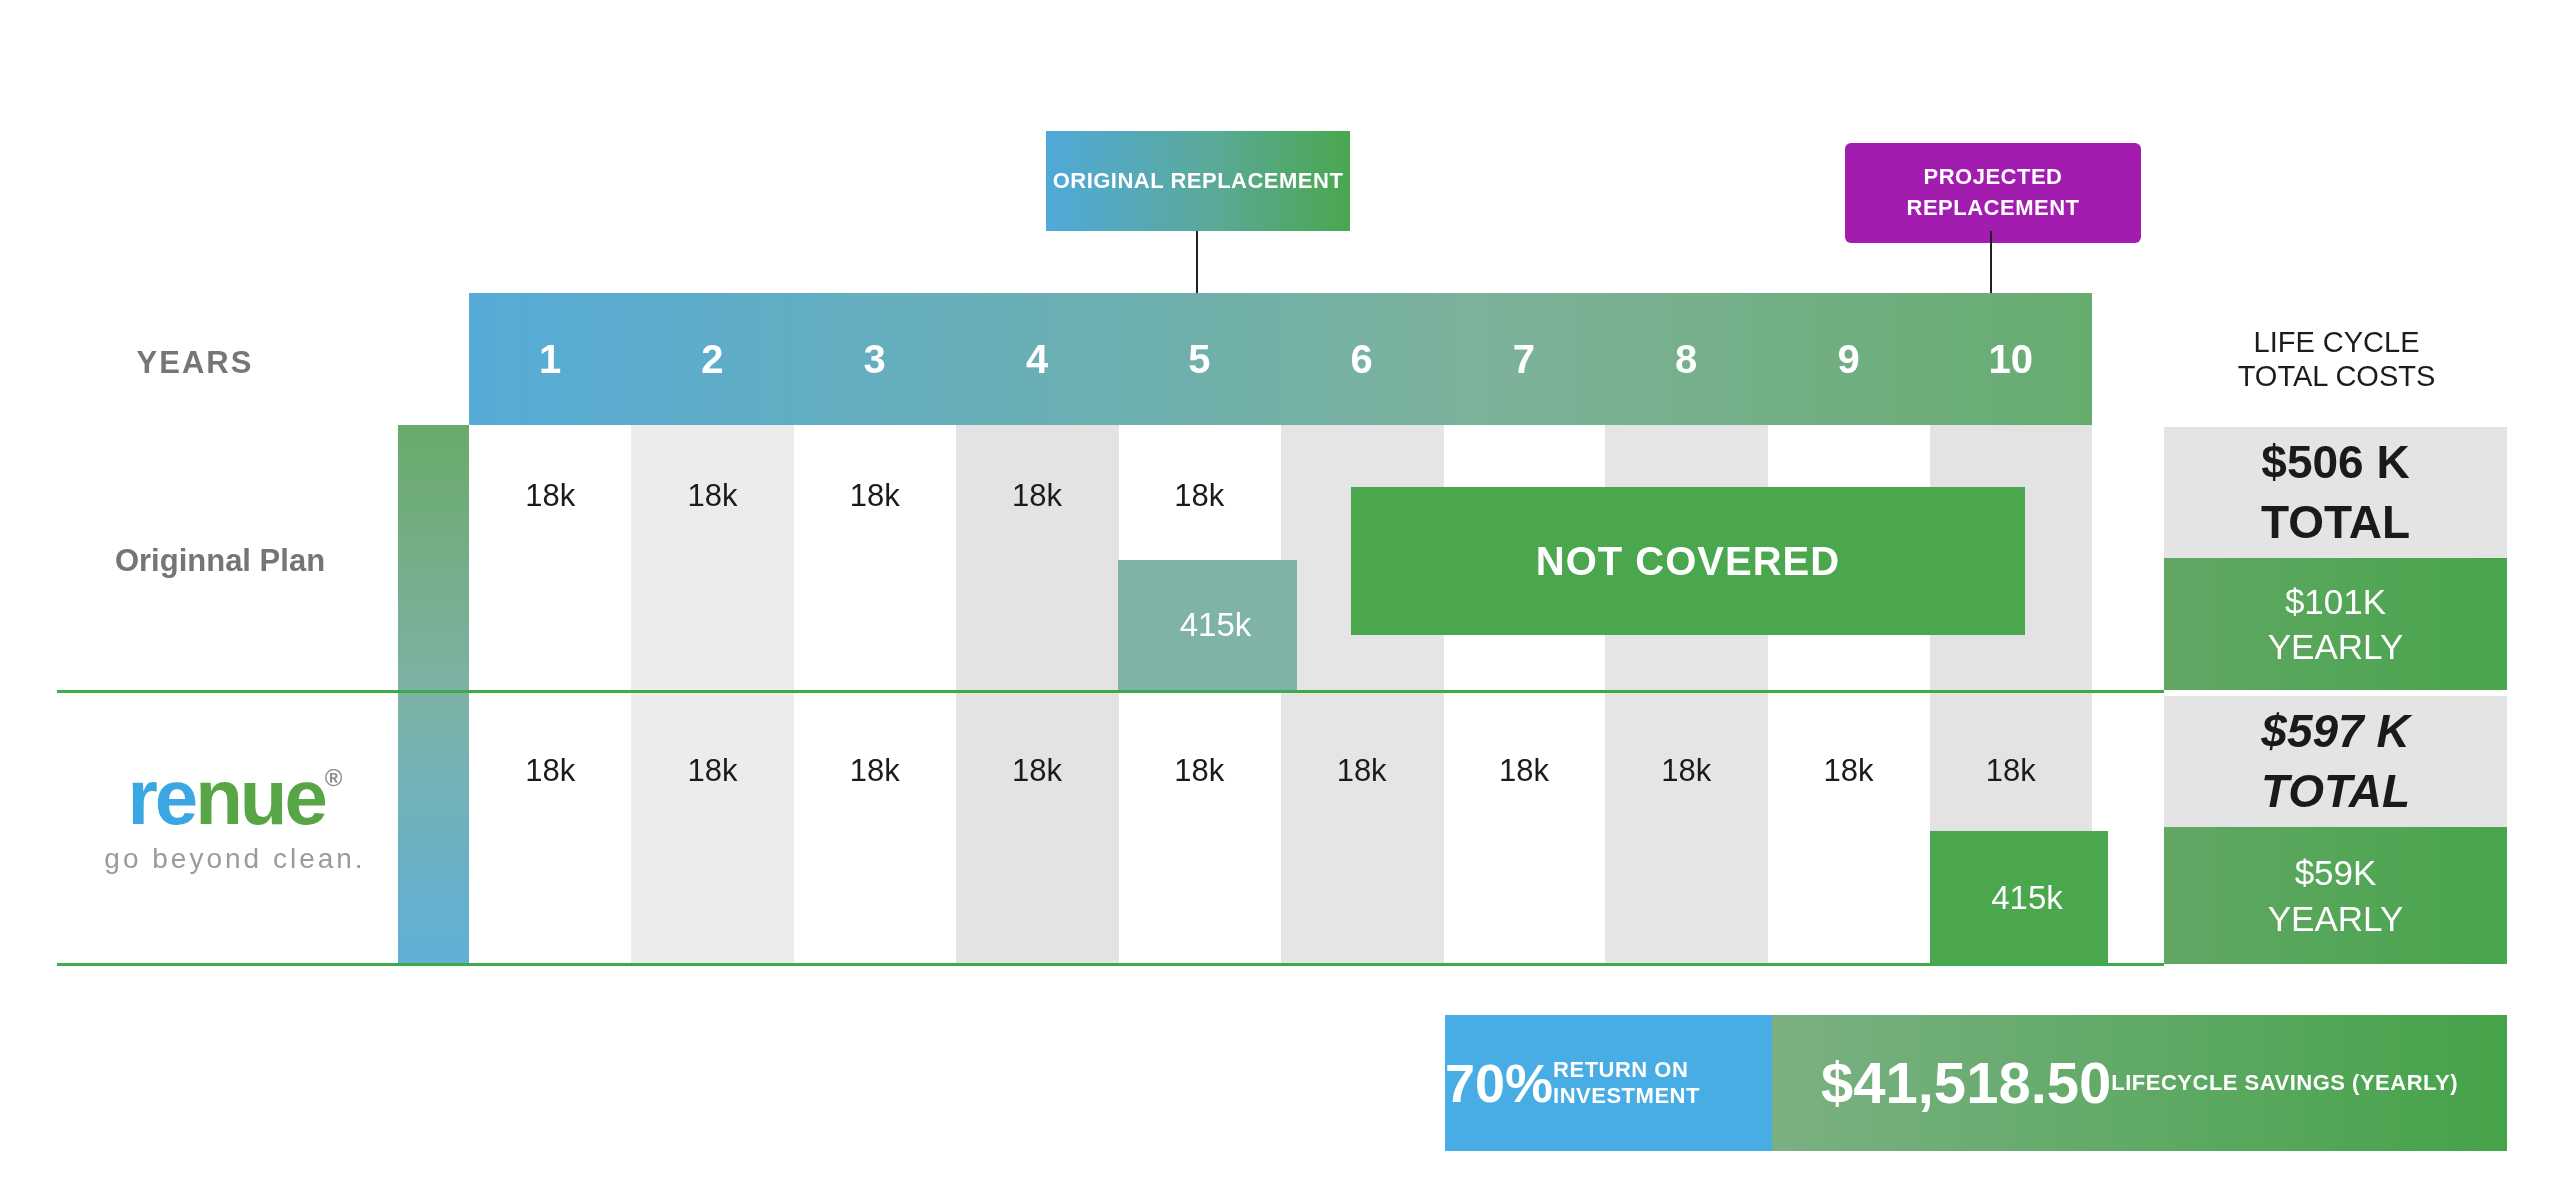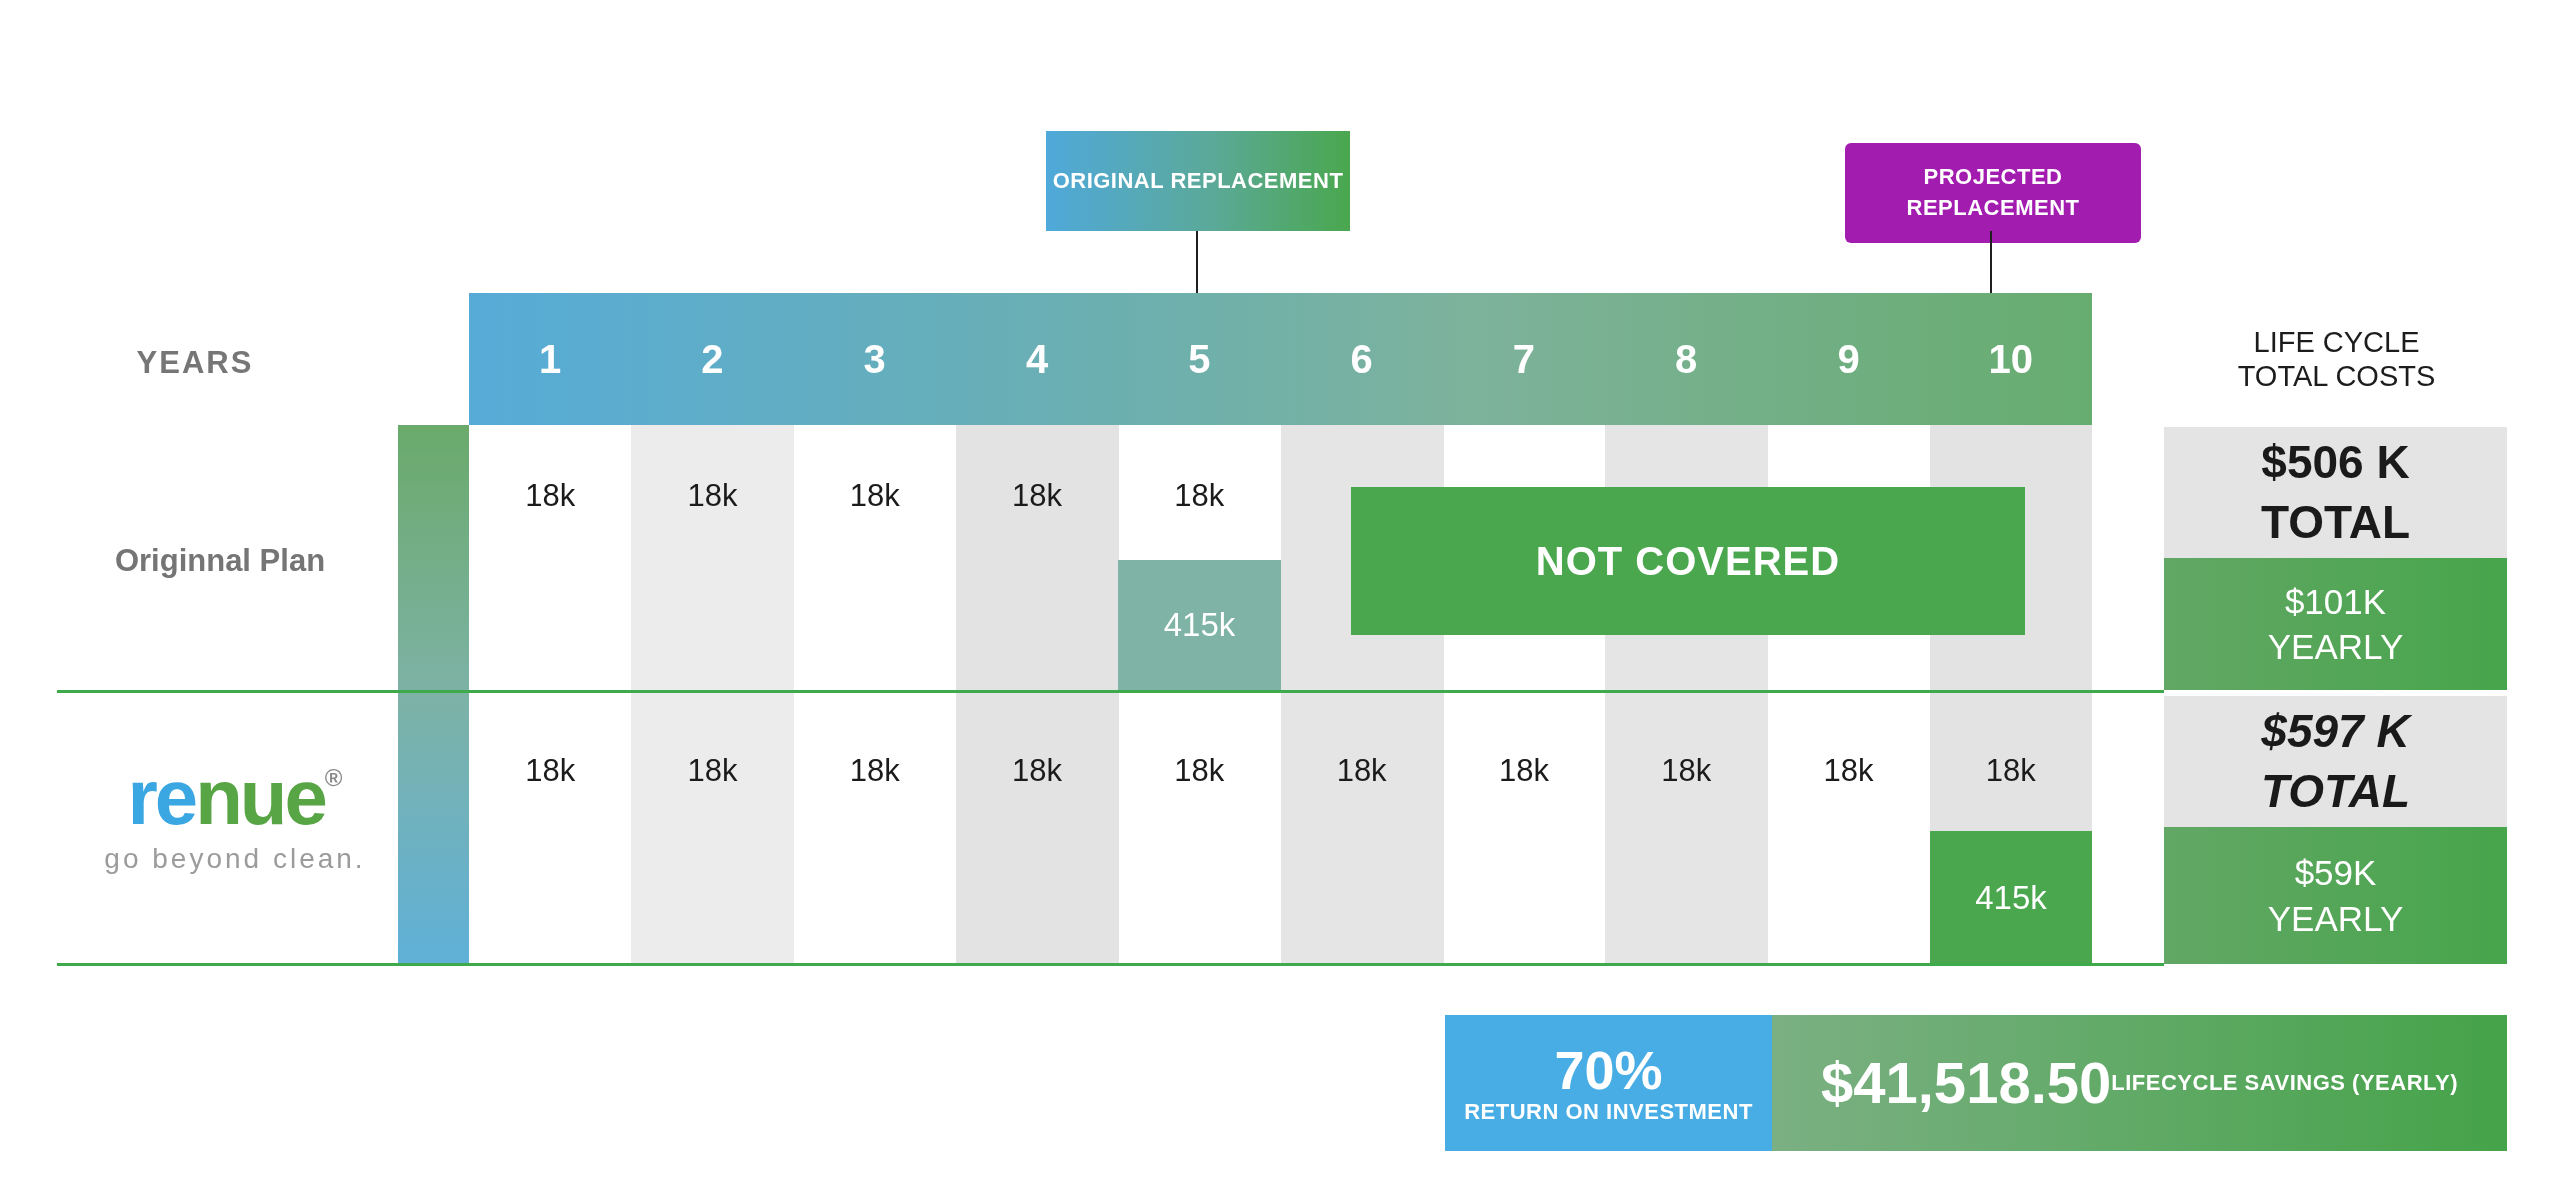--- a/index.html
+++ b/index.html
@@ -38,21 +38,21 @@
   .col-shade.c6  { left:1281px; background:#e5e5e5; }
   .col-shade.c8  { left:1605px; background:#e5e5e5; }
   .col-shade.c10 { left:1930px; width:162px; background:#e3e3e3; }
 
   .values-row { position:absolute; left:469px; width:1623px; display:flex; }
   .values-row.r1 { top:443px; }
   .values-row.r2 { top:718px; }
   .value-cell { flex:1; text-align:center; font-size:31px; color:#1b1b1b; }
 
   .replacement-cell { position:absolute; display:flex; align-items:center; justify-content:center;
-    color:#ffffff; font-size:33px; }
+    color:#ffffff; font-size:33px;padding-left:16px; }
   .replacement-r1 { left:1118px; top:525px; width:163px; height:130px; background:#7eb3a6; }
   .replacement-r2 { left:1930px; top:796px; width:162px; height:133px; background:#4aa74e; }
 
   .not-covered { position:absolute; left:1351px; top:452px; width:674px; height:148px;
     background:#4aa74e; display:flex; align-items:center; justify-content:center;
     color:#ffffff; font-weight:bold; font-size:40px; letter-spacing:1px; }
 
   .separator { position:absolute; left:57px; width:2107px; height:3px; background:#3faa4b; }
   .sep1 { top:655px; } .sep2 { top:928px; }
 
@@ -71,21 +71,21 @@
     align-items:center; justify-content:center; text-align:center; line-height:1.3; }
   .rbox-total { background:#e4e4e4; color:#1a1a1a; font-weight:bold; font-size:46px; }
   .rbox-yearly { background:linear-gradient(90deg,#62a765,#47a54b); color:#ffffff; font-size:35px; }
   .r1-total  { top:392px; height:131px; }
   .r1-yearly { top:523px; height:132px; }
   .r2-total  { top:661px; height:131px;font-style:italic; }
   .r2-yearly { top:792px; height:137px; }
 
   
   .roi-box { position:absolute; left:1445px; top:980px; width:327px; height:136px; background:#47ade4;
-    display:flex; flex-direction:column; align-items:center; justify-content:center; color:#fff; }
+    display:flex; align-items:center; justify-content:center; color:#fff; }
   .roi-value { font-size:54px; font-weight:bold; line-height:1.08; }
   .roi-label { font-size:22px; font-weight:bold; letter-spacing:.5px; }
   .savings-box { position:absolute; left:1772px; top:980px; width:735px; height:136px;
     background:linear-gradient(90deg,#7bb083 0%,#45a349 100%);
     display:flex; flex-direction:row; align-items:center; justify-content:center; color:#fff; }
   .savings-value { font-size:58px; font-weight:bold; line-height:1.05; }
   .savings-label { font-size:22px; font-weight:bold; letter-spacing:.5px; }
 </style>
 </head>
 <body>

